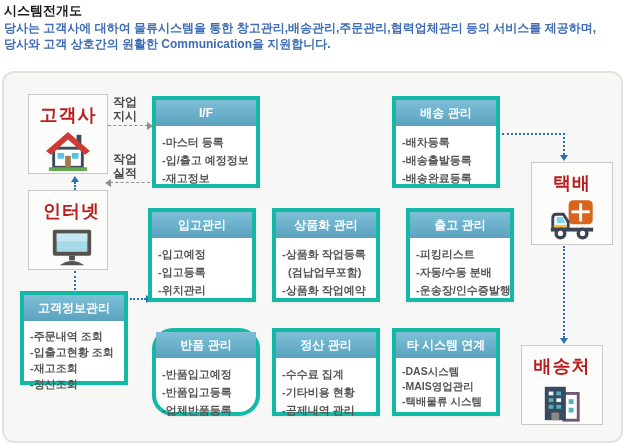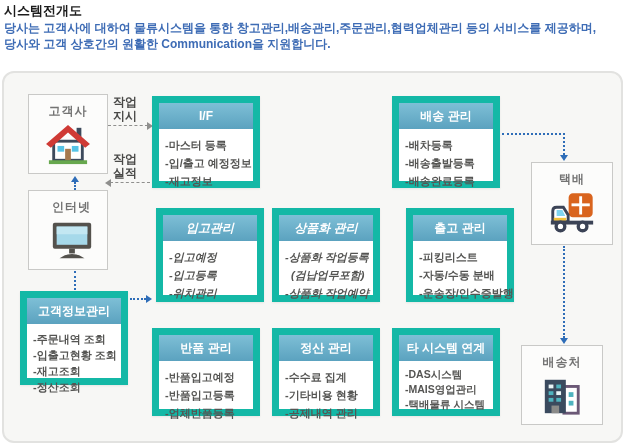--- a/index.html
+++ b/index.html
@@ -8,25 +8,25 @@
 
   .page-title { position:absolute; left:4px; top:2px; font-size:13px; font-weight:bold; color:#1c1c1c; }
   .page-sub { position:absolute; left:4px; font-size:12px; font-weight:bold; color:#3e6cb5; white-space:nowrap; }
   .sub1 { top:20px; } .sub2 { top:36px; }
 
   .panel { position:absolute; left:2px; top:71px; width:621px; height:372px;
            border:2px solid #e2e2e0; border-radius:12px; background:#f7f7f5; }
 
   
   .plain-node { position:absolute; background:#fcfcfb; border:1px solid #c9c9c7; text-align:center; }
-  .plain-node .plabel { display:block; margin-top:8px; font-size:12px; font-weight:bold; color:#737373; letter-spacing:1px; }
+  .plain-node .plabel { display:block; margin-top:8px; font-size:18px; font-weight:bold; color:#b91c1c; letter-spacing:1px; }
   .plain-node svg { display:block; margin:4px auto 0 auto; }
 
   
-  .module { position:absolute; width:108px; background:#ffffff; border:7px solid #14b8a6; box-shadow:0 1px 2px rgba(0,0,0,.07); }
+  .module { position:absolute; width:108px; background:#ffffff; border:4px solid #14b8a6; box-shadow:0 1px 2px rgba(0,0,0,.07); }
   .module-header { height:26px; line-height:26px; text-align:center; color:#ffffff; font-size:12px; font-weight:bold;
                    background:linear-gradient(#7ebfd6,#5ba2bf); white-space:nowrap; }
   .module-body { padding:7px 3px 0 6px; font-size:11px; font-weight:bold; color:#555553; line-height:18px; }
   .module-body div { white-space:nowrap; }
   .tight .module-body { line-height:15px; padding-top:6px; font-size:10.5px; }
   .cont-line { padding-left:6px; }
 
   
   .vdot { position:absolute; width:0; border-left:2px dotted #2e6db8; }
   .hdot { position:absolute; height:0; border-top:2px dotted #2e6db8; }
@@ -127,48 +127,48 @@
 
   <div class="module" style="left:392px; top:96px; height:92px;">
     <div class="module-header">배송 관리</div>
     <div class="module-body">
       <div>-배차등록</div>
       <div>-배송출발등록</div>
       <div>-배송완료등록</div>
     </div>
   </div>
 
-  <div class="module" style="left:156px; top:208px; height:94px;font-style:italic;">
+  <div class="module" style="left:148px; top:208px; height:94px;">
     <div class="module-header">입고관리</div>
     <div class="module-body">
       <div>-입고예정</div>
       <div>-입고등록</div>
       <div>-위치관리</div>
     </div>
   </div>
 
-  <div class="module" style="left:272px; top:208px; height:94px;font-style:italic;">
+  <div class="module" style="left:272px; top:208px; height:94px;">
     <div class="module-header">상품화 관리</div>
     <div class="module-body">
       <div>-상품화 작업등록</div>
       <div class="cont-line">(검납업무포함)</div>
       <div>-상품화 작업예약</div>
     </div>
   </div>
 
   <div class="module" style="left:392px; top:208px; height:94px;margin-left:14px;">
     <div class="module-header">출고 관리</div>
     <div class="module-body">
       <div>-피킹리스트</div>
       <div>-자동/수동 분배</div>
       <div>-운송장/인수증발행</div>
     </div>
   </div>
 
-  <div class="module" style="left:152px; top:328px; height:88px;">
+  <div class="module" style="left:152px; top:328px; height:88px;border-radius:21px;">
     <div class="module-header">반품 관리</div>
     <div class="module-body">
       <div>-반품입고예정</div>
       <div>-반품입고등록</div>
       <div>-업체반품등록</div>
     </div>
   </div>
 
   <div class="module" style="left:272px; top:328px; height:88px;">
     <div class="module-header">정산 관리</div>

